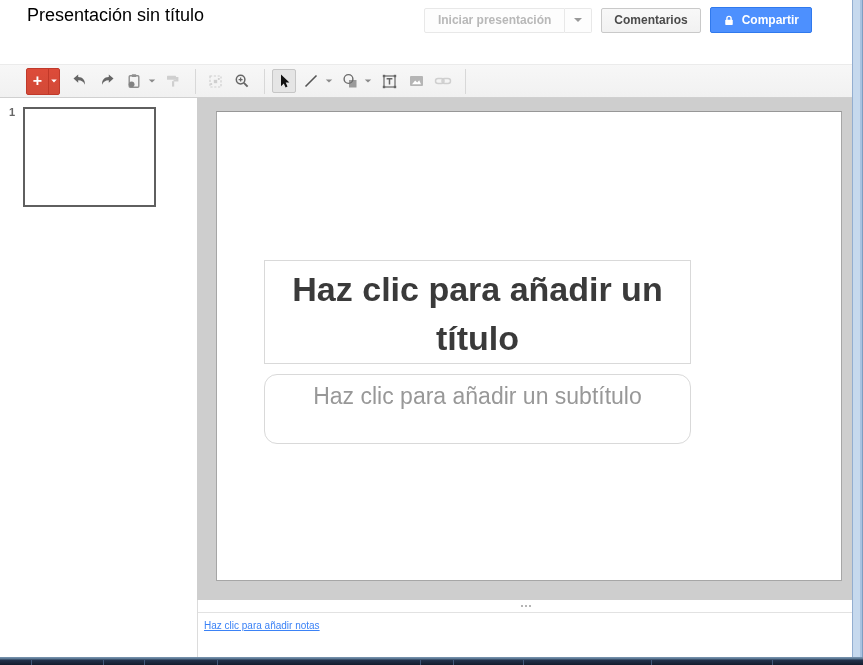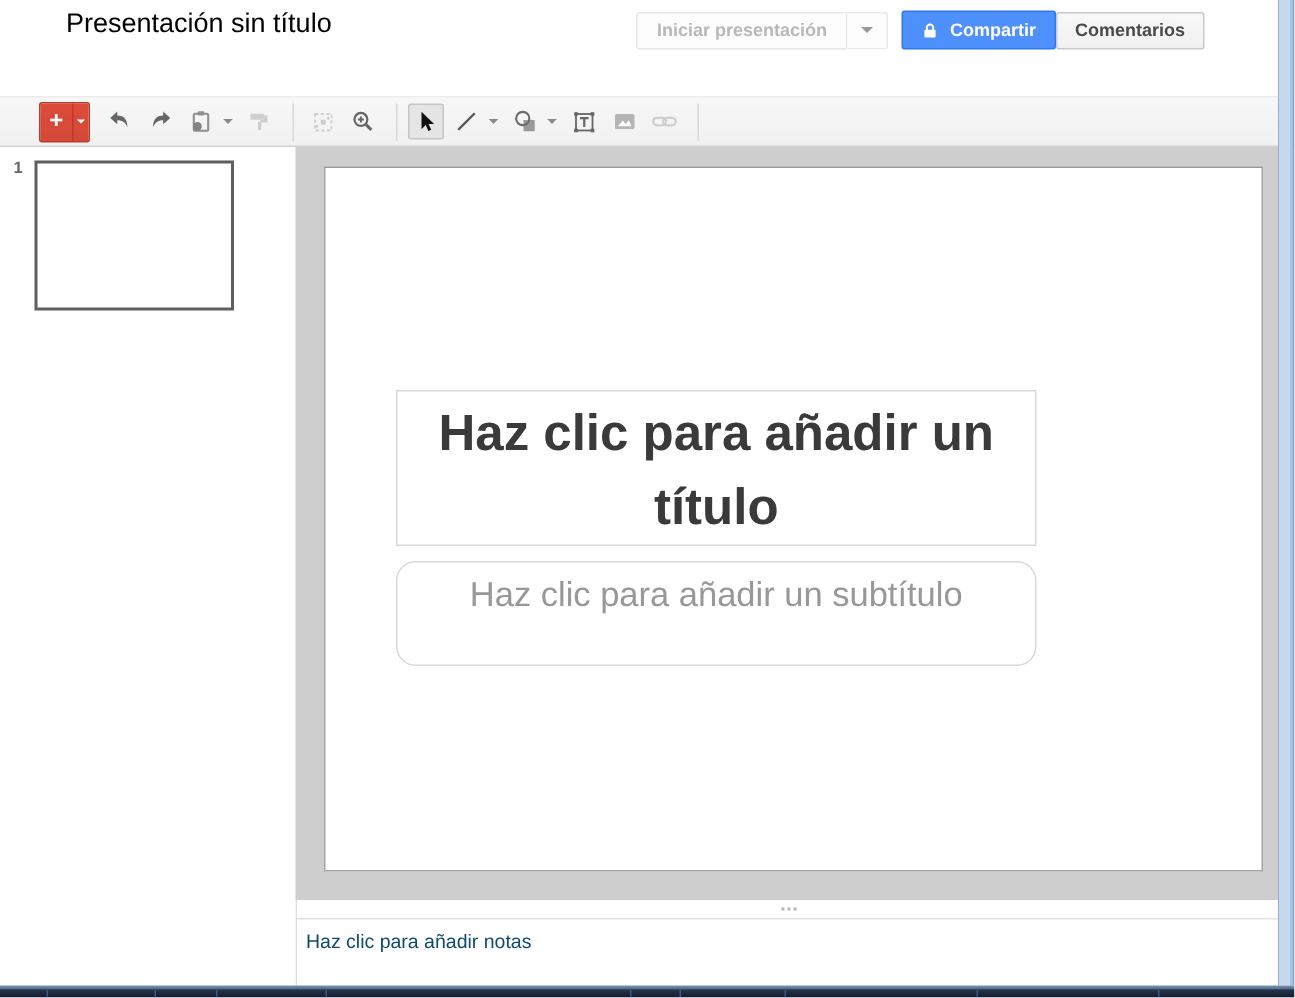--- a/index.html
+++ b/index.html
@@ -19,21 +19,21 @@
   .taskbar {
     position:absolute; left:0; bottom:0; width:863px; height:8px; z-index:60;
     background:linear-gradient(180deg,#7b97b2 0,#56728e 2px,#23334d 3px,#131c2d 8px);
   }
   .taskbar i { position:absolute; top:3px; bottom:0; width:1px; background:#41587a; }
 
   
   .header { position:relative; height:64px; background:#fff; }
   .doc-title {
     position:absolute; left:27px; top:5px;
-    font-size:18px; color:#000; white-space:nowrap;margin-left:17px;
+    font-size:18px; color:#000; white-space:nowrap;
   }
   .header-actions { position:absolute; top:7px; right:51px; display:flex; align-items:center; }
   .btn {
     height:25px; border-radius:2px; font-size:12px; font-weight:bold;
     display:inline-flex; align-items:center; justify-content:center;
     cursor:pointer; font-family:inherit; border:1px solid transparent;
   }
   .start-group { display:flex; margin-right:9px; }
   .btn.start {
     padding:0 13px; background:#fdfdfd; border:1px solid #e8e8e8;
@@ -118,47 +118,47 @@
     font-size:23px; line-height:28px; color:#989898;border-radius:13px;
   }
 
   
   .notes-wrap { height:57px; background:#fff; border-left:1px solid #dcdcdc; display:flex; flex-direction:column; }
   .notes-handle {
     height:13px; border-bottom:1px solid #e2e2e2; position:relative; cursor:row-resize;
   }
   .dots { position:absolute; left:50%; top:5px; width:2px; height:2px; background:#b5b5b5;
     box-shadow:-4px 0 0 #b5b5b5, 4px 0 0 #b5b5b5; }
-  .notes-text { padding:7px 0 0 6px; font-size:13px; color:#0c4a6e; cursor:text; }
+  .notes-text { padding:7px 0 0 6px; font-size:10px; color:#3b82f6; cursor:text;text-decoration:underline; }
 
   svg { display:block; }
 </style>
 </head>
 <body>
 
 <div class="app">
 
   <div class="header">
     <div class="doc-title">Presentación sin título</div>
 
     <div class="header-actions">
       <div class="start-group">
         <button class="btn start">Iniciar presentación</button>
         <button class="btn start-caret">
             <span class="caret"></span>
           </button>
       </div>
+      <button class="btn comments">Comentarios</button>
       <button class="btn share">
         <svg width="12" height="13" viewBox="0 0 16 16">
           <rect x="3" y="7" width="10" height="7" rx="1" fill="#fff"></rect>
           <path d="M5.2 7.5 V5.2 a2.8 2.8 0 0 1 5.6 0 V7.5" fill="none" stroke="#fff" stroke-width="1.8"></path>
         </svg>
         <span>Compartir</span>
       </button>
-      <button class="btn comments">Comentarios</button>
     </div>
 
   </div>
 
   <div class="toolbar">
     <div class="new-slide-btn">
       <span class="plus">+</span>
       <span class="ns-caret">
           <span class="caret"></span>
         </span>

